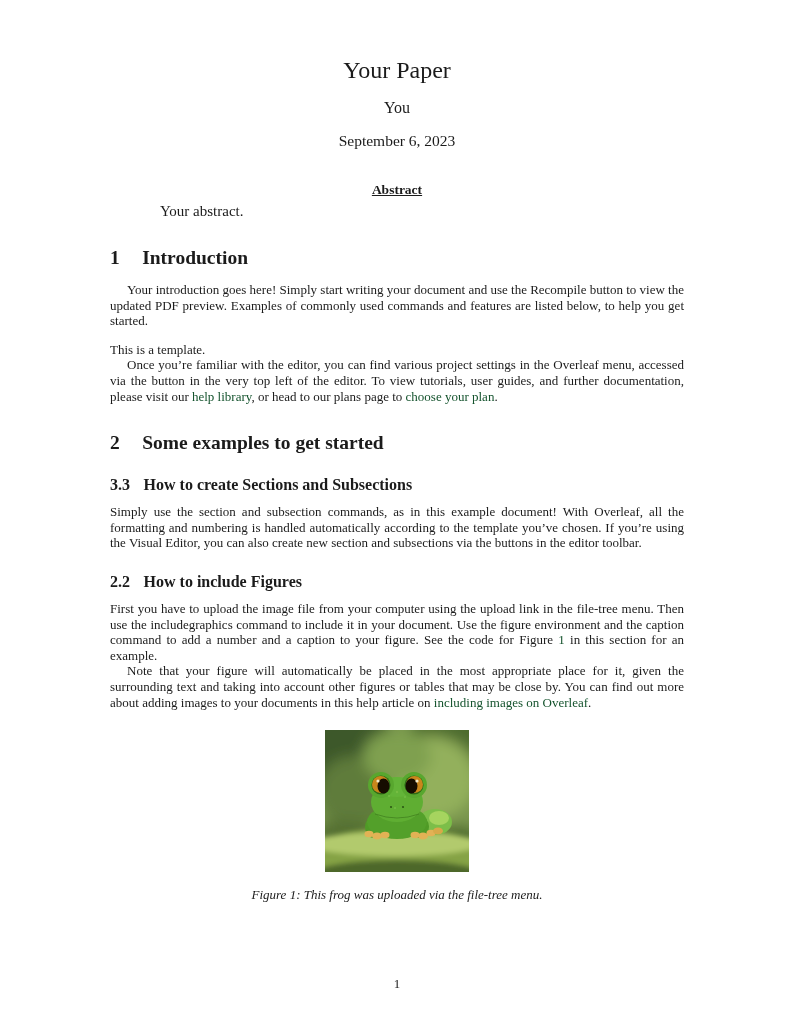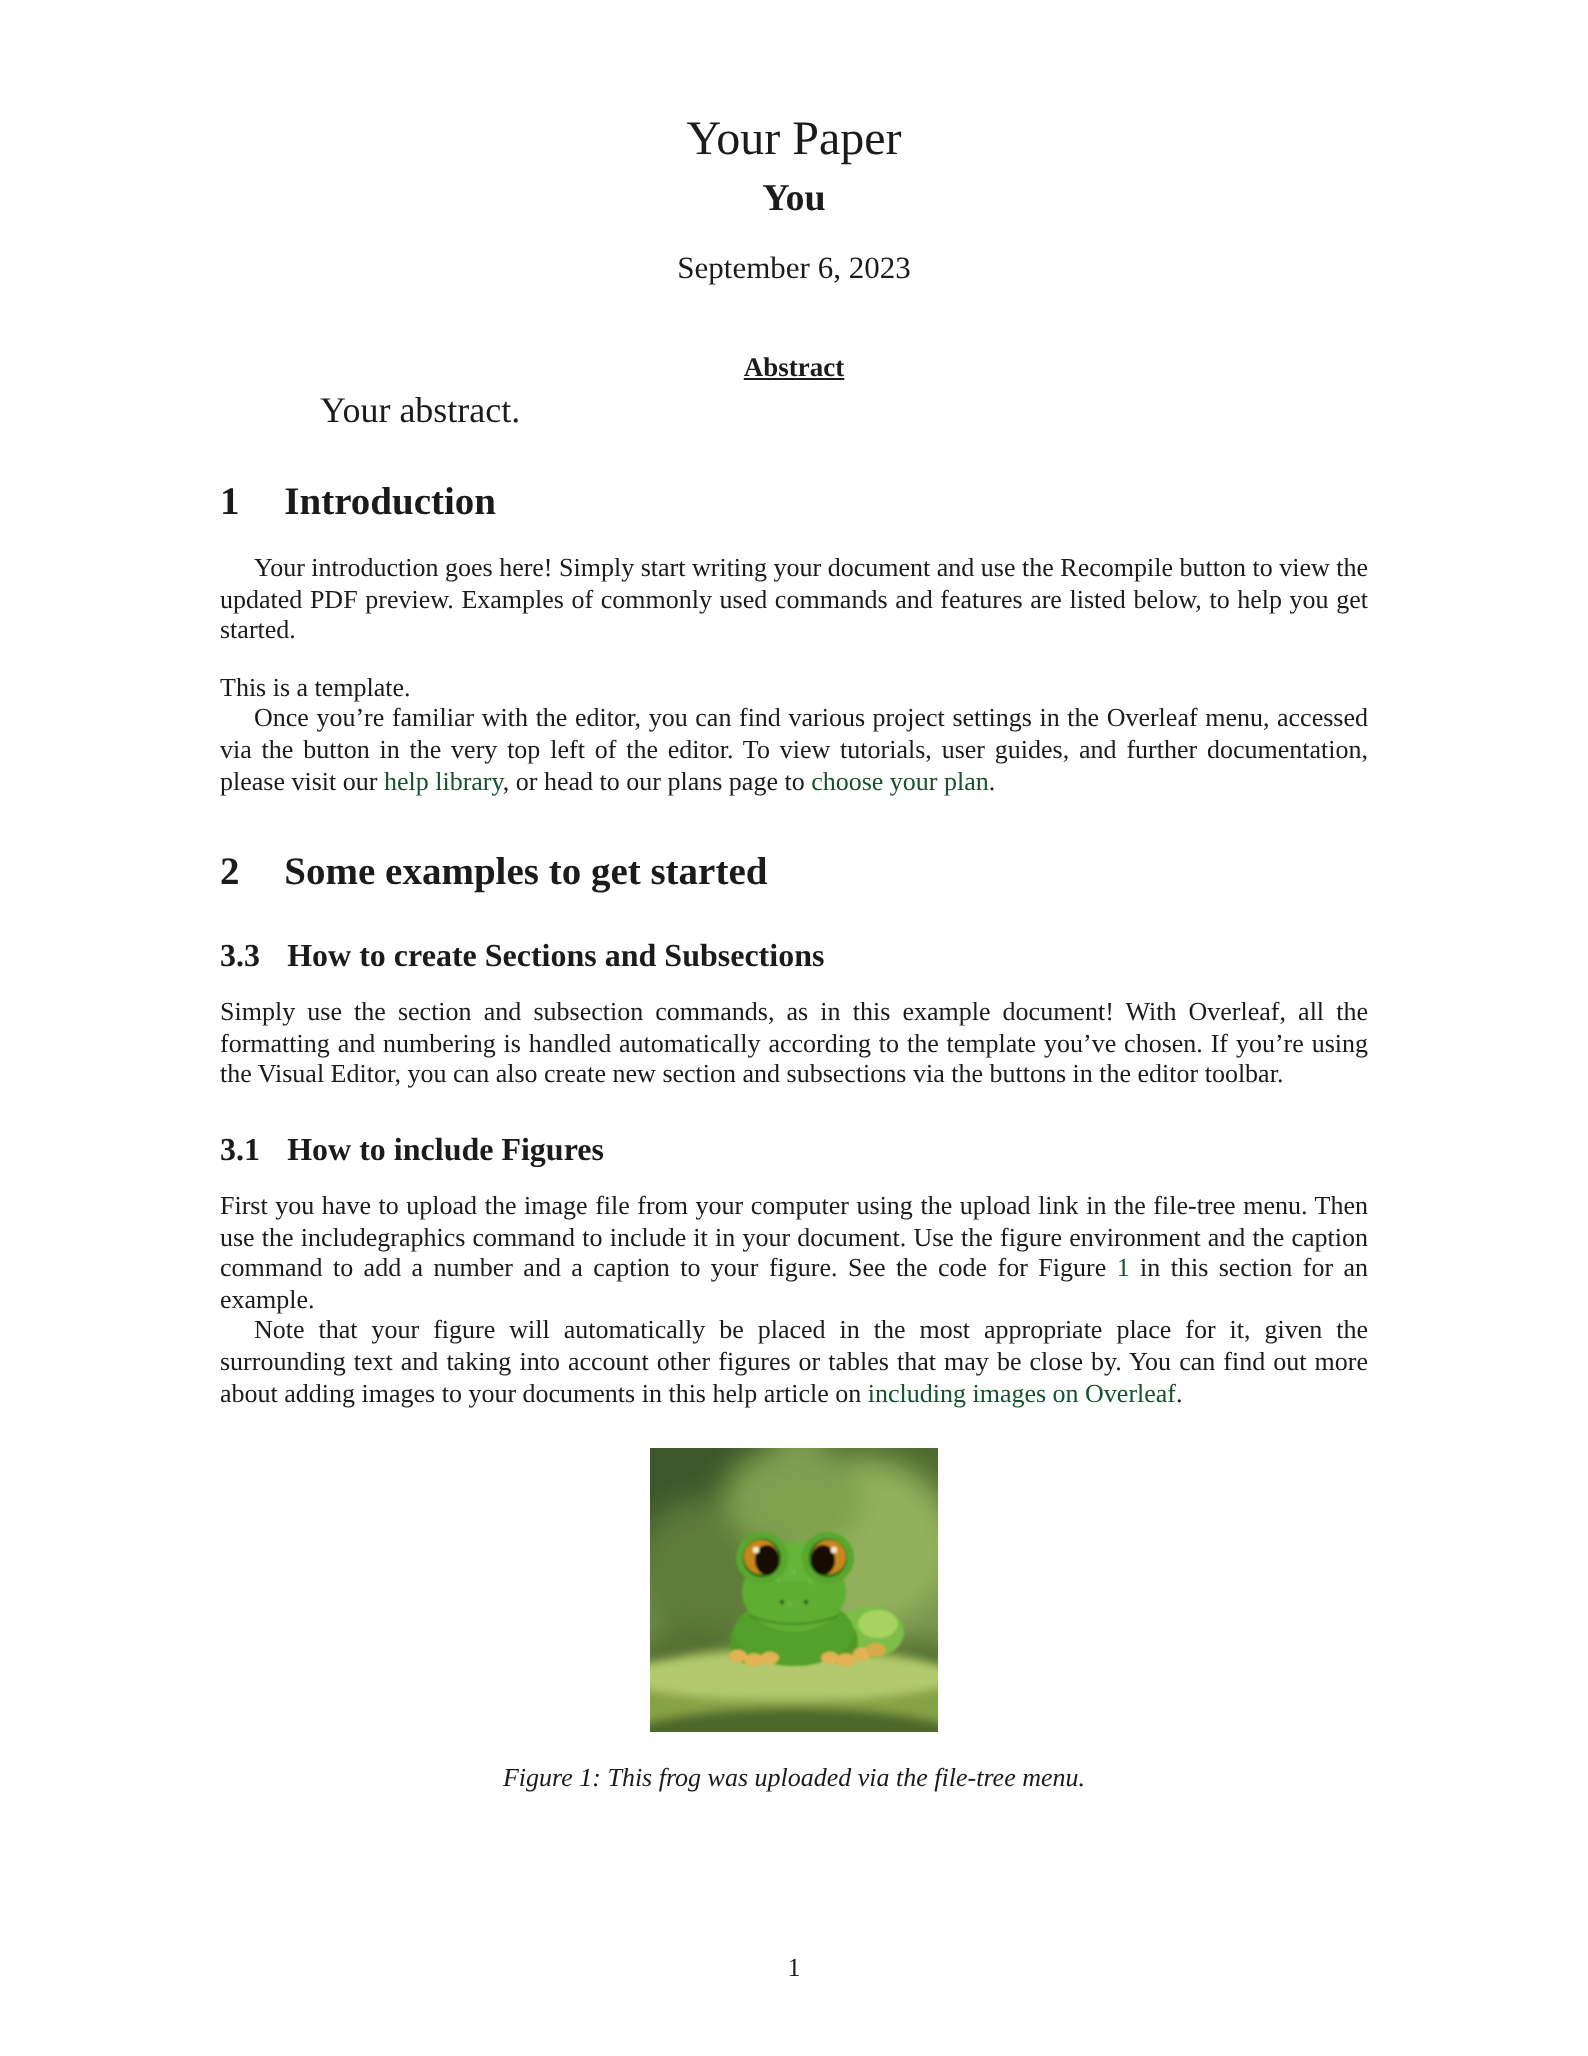--- a/index.html
+++ b/index.html
@@ -11,28 +11,28 @@
     font-family: "Liberation Serif", serif;
     color: #1b1b1b;
     overflow: hidden;
     margin: 0 auto;
   }
   .content { padding: 0 110px; }
 
   
   .titleblock { padding-top: 56px; text-align: center; }
   .paper-title { font-size: 24px; font-weight: 400; margin: 0; line-height: 28px; }
-  .paper-author { font-size: 19px; margin-top: 5px; font-weight: bold; }
+  .paper-author { font-size: 16px; margin-top: 15px; }
   .paper-date { font-size: 15.5px; margin-top: 15px; text-align: center; }
 
   
   .abstract { margin-top: 32px; }
   .abstract-heading { text-align: center; font-weight: bold; font-size: 13.5px; text-decoration: underline; }
   .abstract-body {
-    font-size: 18px; line-height: 15px;
+    font-size: 15px; line-height: 15px;
     margin: 6px 33px 0 33px; text-indent: 17px;
   }
 
   
   .sec { font-size: 19.5px; font-weight: bold; margin: 27px 0 13px 0; line-height: 23px; }
   .subsec { font-size: 16px; font-weight: bold; margin: 21px 0 10px 0; line-height: 19px; }
   .secnum { margin-right: 1.15em; }
   .subsecnum { margin-right: 0.85em; }
 
   
@@ -77,21 +77,21 @@
     <p class="body indent">Your introduction goes here! Simply start writing your document and use the Recompile button to view the updated PDF preview. Examples of commonly used commands and features are listed below, to help you get started.</p>
     <p class="body first">This is a template.</p>
     <p class="body indent"><span>Once you’re familiar with the editor, you can find various project settings in the Overleaf menu, accessed via the button in the very top left of the editor. To view tutorials, user guides, and further documentation, please visit our </span><a class="doclink">help library</a><span>, or head to our plans page to </span><a class="doclink">choose your plan</a><span>.</span></p>
 
     <h2 class="sec"><span class="secnum">2</span><span>Some examples to get started</span></h2>
 
     <h3 class="subsec"><span class="subsecnum">3.3</span><span>How to create Sections and Subsections</span></h3>
 
     <p class="body">Simply use the section and subsection commands, as in this example document! With Overleaf, all the formatting and numbering is handled automatically according to the template you’ve chosen. If you’re using the Visual Editor, you can also create new section and subsections via the buttons in the editor toolbar.</p>
 
-    <h3 class="subsec"><span class="subsecnum">3.1</span><span>How to include Figures</span></h3>
+    <h3 class="subsec"><span class="subsecnum">2.2</span><span>How to include Figures</span></h3>
 
     <p class="body"><span>First you have to upload the image file from your computer using the upload link in the file-tree menu. Then use the includegraphics command to include it in your document. Use the figure environment and the caption command to add a number and a caption to your figure. See the code for Figure </span><a class="doclink">1</a><span> in this section for an example.</span></p>
     <p class="body indent"><span>Note that your figure will automatically be placed in the most appropriate place for it, given the surrounding text and taking into account other figures or tables that may be close by. You can find out more about adding images to your documents in this help article on </span><a class="doclink">including images on Overleaf</a><span>.</span></p>
 
     <div class="figure-block">
       <svg class="figure-image" width="144" height="142" viewBox="0 0 144 142" role="img">
         <defs>
           <filter id="bgb" x="-30%" y="-30%" width="160%" height="160%">
               <feGaussianBlur stdDeviation="7"></feGaussianBlur>
             </filter>

